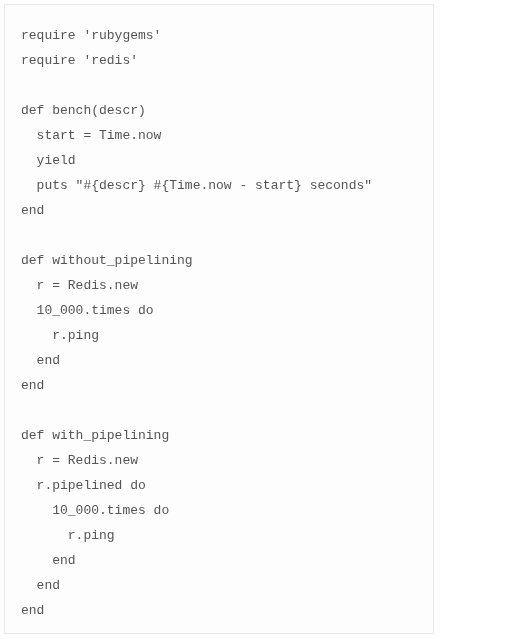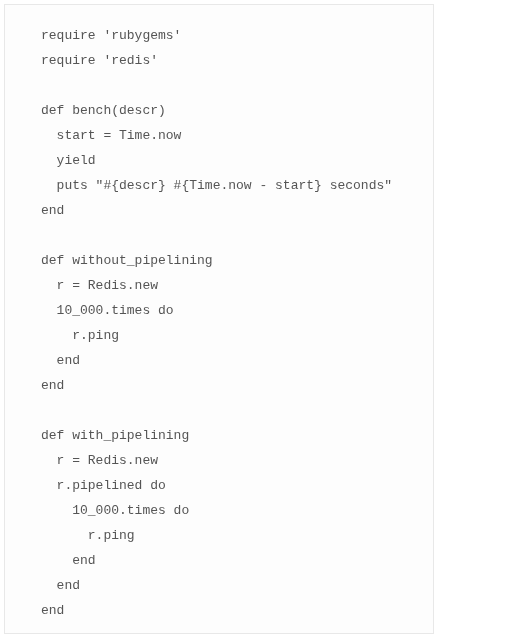--- a/index.html
+++ b/index.html
@@ -20,21 +20,20 @@
       height: 630px;
       overflow: hidden;
     }
     pre {
       font-family: "Courier New", Courier, monospace;
       font-size: 13px;
       line-height: 25px;
       color: #555555;
       white-space: pre;
       word-wrap: normal;
-      margin-left: 20px;
     }
   </style>
 </head>
 <body>
 
 <div class="code-block">
   <pre>require 'rubygems'
 require 'redis'
 
 def bench(descr)

